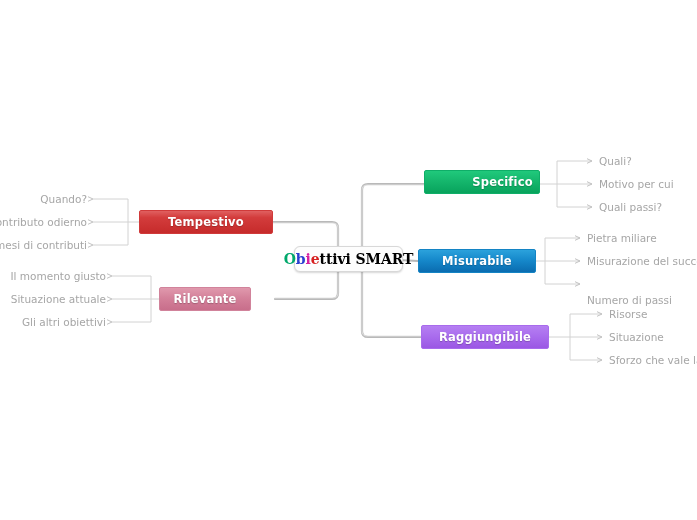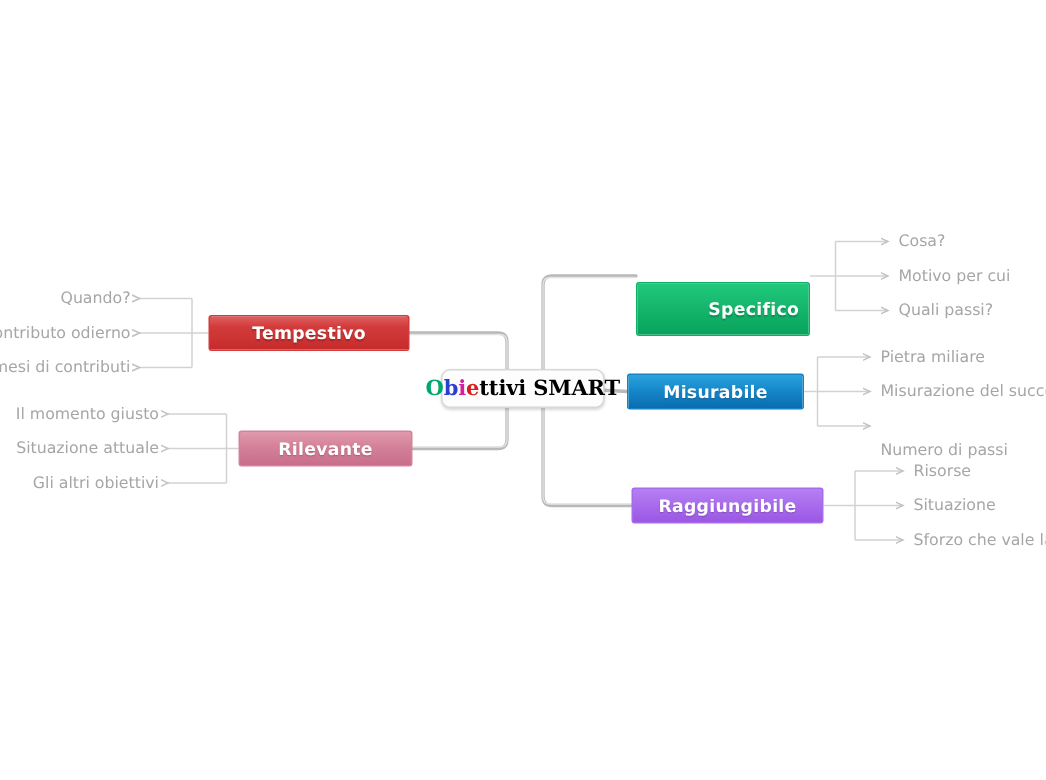--- a/index.html
+++ b/index.html
@@ -14,42 +14,42 @@
     font-family:"DejaVu Sans",sans-serif;
     font-weight:bold;
     font-size:11.5px;
     letter-spacing:.2px;
     white-space:nowrap;
     box-sizing:border-box;
     border-radius:2px;
     text-shadow:0 1px 1px rgba(0,0,0,.22);
   }
   .node-specifico{
-    left:424px;top:188px;width:116px;height:36px;
+    left:424px;top:170px;width:116px;height:24px;
     background:linear-gradient(180deg,#20c97c 0%,#16b86e 42%,#08a35c 100%);
     border:1px solid #0fae68;
     padding-left:41px;
   }
   .node-misurabile{
     left:418px;top:249px;width:118px;height:24px;
     background:linear-gradient(180deg,#2ba2dc 0%,#1689cb 45%,#0a6cb0 100%);
     border:1px solid #1484c4;
   }
   .node-raggiungibile{
     left:421px;top:325px;width:128px;height:24px;
     background:linear-gradient(180deg,#b57ff2 0%,#a96ced 48%,#9b57e4 100%);
     border:1px solid #a86bec;
   }
   .node-tempestivo{
     left:139px;top:210px;width:134px;height:24px;
     background:linear-gradient(180deg,#e06060 0%,#d33c3c 30%,#c62b2b 100%);
     border:1px solid #d03a3a;
   }
   .node-rilevante{
-    left:159px;top:287px;width:116px;height:24px;
+    left:159px;top:287px;width:92px;height:24px;
     background:linear-gradient(180deg,#e099ad 0%,#d4819a 45%,#c86e8b 100%);
     border:1px solid #d1839b;
   }
 
   
   #center-node{
     position:absolute;left:294px;top:246px;width:107px;height:24px;
     background:#fdfdfd;
     border:1px solid #d8d8d8;
     border-radius:6px;
@@ -161,21 +161,21 @@
   <div id="center-node">
     <div id="center-title"><span style="color: rgb(0, 168, 107);">O</span><span style="color: rgb(42, 63, 208);">b</span><span style="color: rgb(214, 31, 160);">i</span><span style="color: rgb(214, 32, 32);">e</span><span style="color: rgb(0, 0, 0);">t</span><span style="color: rgb(0, 0, 0);">t</span><span style="color: rgb(0, 0, 0);">i</span><span style="color: rgb(0, 0, 0);">v</span><span style="color: rgb(0, 0, 0);">i</span><span style="color: rgb(0, 0, 0);">&nbsp;</span><span style="color: rgb(0, 0, 0);">S</span><span style="color: rgb(0, 0, 0);">M</span><span style="color: rgb(0, 0, 0);">A</span><span style="color: rgb(0, 0, 0);">R</span><span style="color: rgb(0, 0, 0);">T</span></div>
   </div>
 
   <div class="node node-specifico">Specifico</div>
   <div class="node node-misurabile">Misurabile</div>
   <div class="node node-raggiungibile">Raggiungibile</div>
   <div class="node node-tempestivo">Tempestivo</div>
   <div class="node node-rilevante">Rilevante</div>
 
-  <div class="leaf leaf-right" style="left:599px;top:155px;">Cosa?</div>
+  <div class="leaf leaf-right" style="left:599px;top:155px;">Quali?</div>
   <div class="leaf leaf-right" style="left:599px;top:178px;">Motivo per cui</div>
   <div class="leaf leaf-right" style="left:599px;top:201px;">Quali passi?</div>
 
   <div class="leaf leaf-right" style="left:587px;top:232px;">Pietra miliare</div>
   <div class="leaf leaf-right" style="left:587px;top:255px;">Misurazione del successo</div>
   <div class="leaf leaf-right" style="left:587px;top:294px;">Numero di passi</div>
 
   <div class="leaf leaf-right" style="left:609px;top:308px;">Risorse</div>
   <div class="leaf leaf-right" style="left:609px;top:331px;">Situazione</div>
   <div class="leaf leaf-right" style="left:609px;top:354px;">Sforzo che vale la pena</div>

